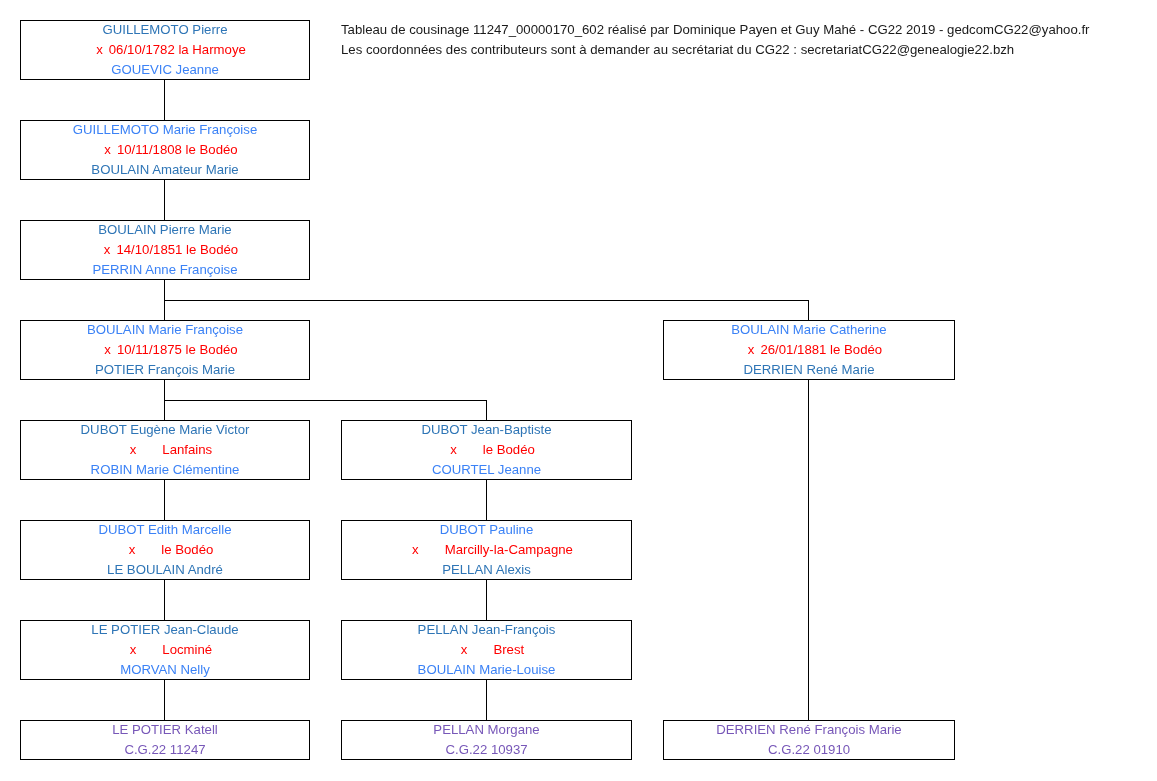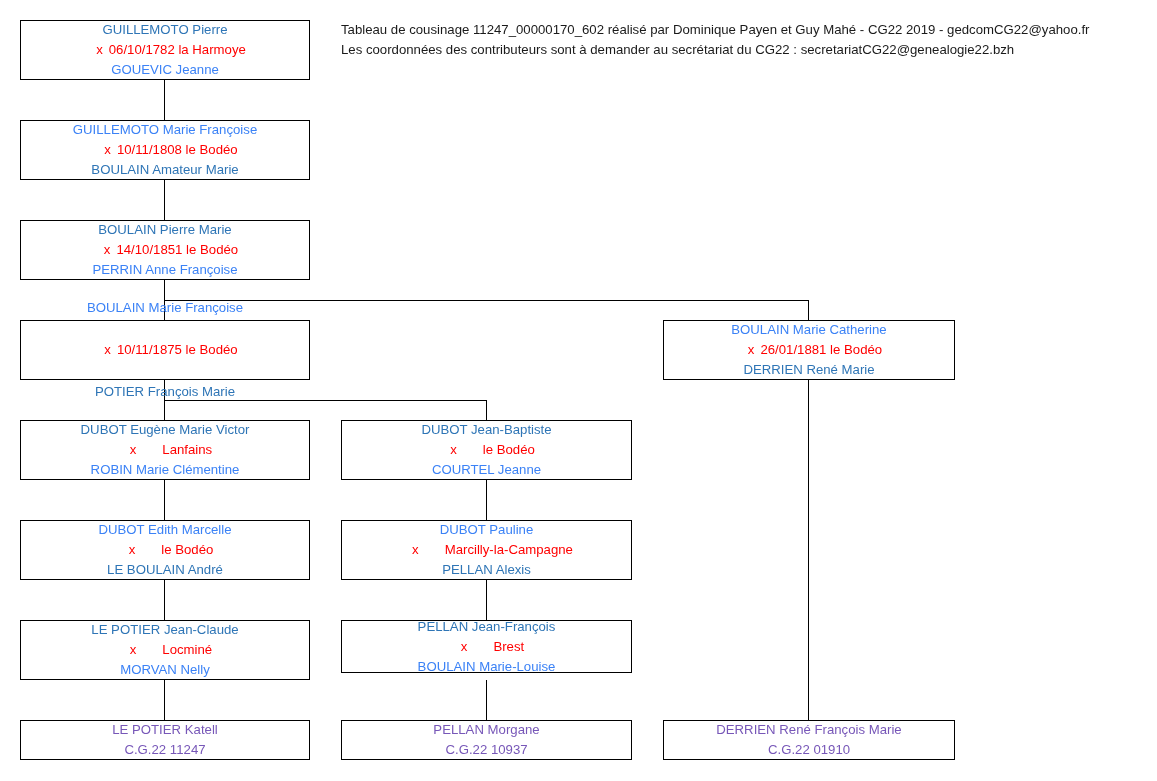--- a/index.html
+++ b/index.html
@@ -114,21 +114,21 @@
     <div class="row union"><span class="mark">x</span><span class="place tight">10/11/1808 le Bodéo</span></div>
     <div class="row name-blue">BOULAIN Amateur Marie</div>
   </div>
 
   <div class="box" style="left:20px; top:220px; width:290px; height:60px;">
     <div class="row name-blue">BOULAIN Pierre Marie</div>
     <div class="row union"><span class="mark">x</span><span class="place tight">14/10/1851 le Bodéo</span></div>
     <div class="row name-green">PERRIN Anne Françoise</div>
   </div>
 
-  <div class="box" style="left:20px; top:320px; width:290px; height:60px;gap:22px;">
+  <div class="box" style="left:20px; top:320px; width:290px; height:60px;">
     <div class="row name-green">BOULAIN Marie Françoise</div>
     <div class="row union"><span class="mark">x</span><span class="place tight">10/11/1875 le Bodéo</span></div>
     <div class="row name-blue">POTIER François Marie</div>
   </div>
 
   <div class="box" style="left:663px; top:320px; width:292px; height:60px;">
     <div class="row name-green">BOULAIN Marie Catherine</div>
     <div class="row union"><span class="mark">x</span><span class="place tight">26/01/1881 le Bodéo</span></div>
     <div class="row name-blue">DERRIEN René Marie</div>
   </div>
@@ -156,21 +156,21 @@
     <div class="row union"><span class="mark">x</span><span class="place">Locminé</span></div>
     <div class="row name-green">MORVAN Nelly</div>
   </div>
 
   <div class="box" style="left:341px; top:520px; width:291px; height:60px;">
     <div class="row name-green">DUBOT Pauline</div>
     <div class="row union"><span class="mark">x</span><span class="place">Marcilly-la-Campagne</span></div>
     <div class="row name-blue">PELLAN Alexis</div>
   </div>
 
-  <div class="box" style="left:341px; top:620px; width:291px; height:53px;">
+  <div class="box" style="left:341px; top:620px; width:291px; height:60px;">
     <div class="row name-blue">PELLAN Jean-François</div>
     <div class="row union"><span class="mark">x</span><span class="place">Brest</span></div>
     <div class="row name-green">BOULAIN Marie-Louise</div>
   </div>
 
   <div class="box" style="left:20px; top:720px; width:290px; height:40px;">
     <div class="row descend">LE POTIER Katell</div>
     <div class="row descend">C.G.22 11247</div>
   </div>
 

